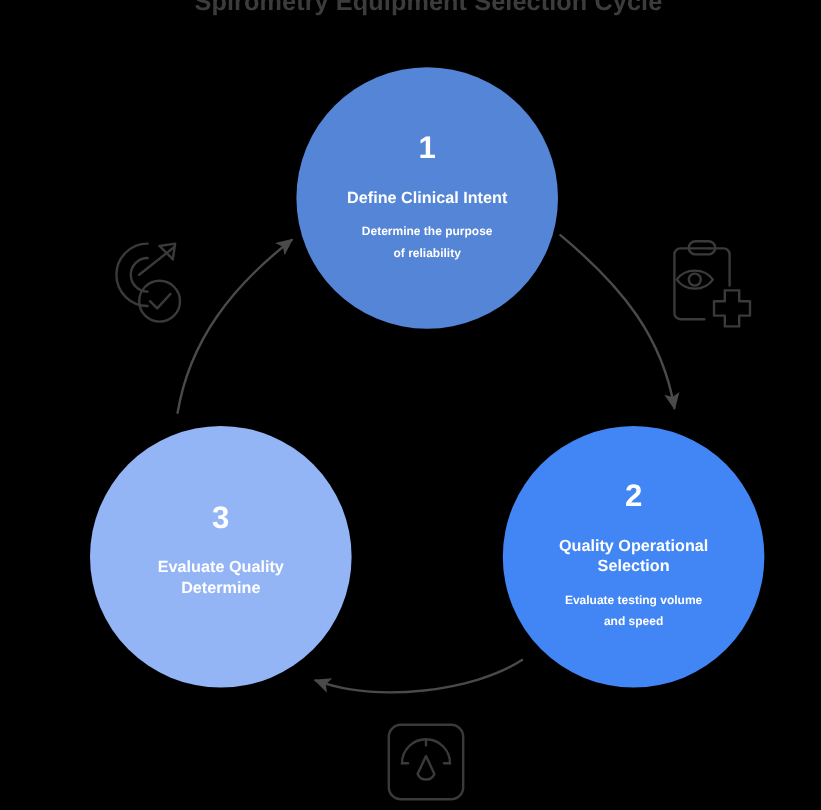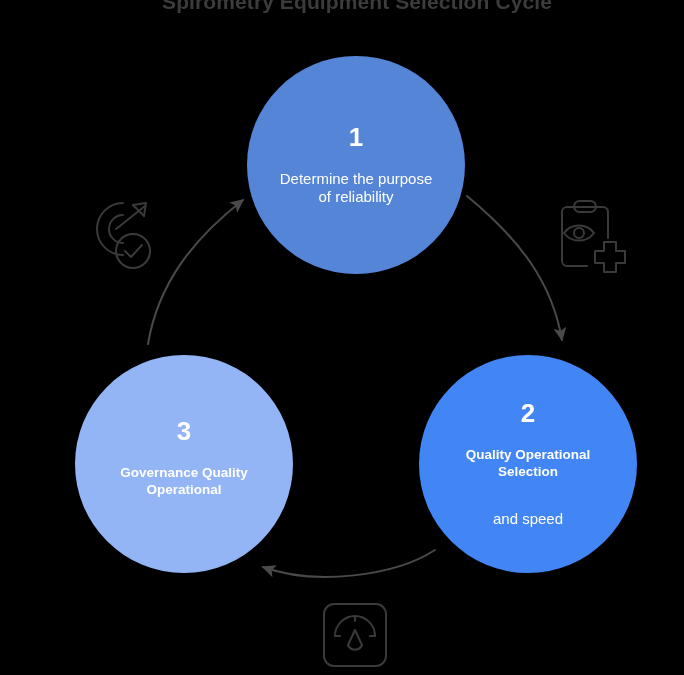--- a/index.html
+++ b/index.html
@@ -69,22 +69,22 @@
     color: #ffffff;
   }
   .step-title {
     font-size: 13.5px;
     font-weight: bold;
     line-height: 17px;
     color: #ffffff;
     margin-bottom: 12px;
   }
   .step-desc {
-    font-size: 15px;
-    font-weight: normal;
+    font-size: 10px;
+    font-weight: bold;
     line-height: 18px;
     color: #ffffff;
   }
 
   #node-1 {
     left: 232px; top: 56px;
     width: 218px; height: 218px;
   }
   #node-2 {
     left: 404px; top: 355px;
@@ -119,43 +119,44 @@
 
     <path d="M 452,196 C 505,240 537,282 547,340" fill="none" stroke="#4a4a4a" stroke-width="2" stroke-linecap="round" marker-end="url(#ah)"></path>
 
     <path d="M 420,550 C 380,576 300,586 248,567" fill="none" stroke="#4a4a4a" stroke-width="2" stroke-linecap="round" marker-end="url(#ah)"></path>
 
     <path d="M 133,344 C 143,284 178,239 228,200" fill="none" stroke="#4a4a4a" stroke-width="2" stroke-linecap="round" marker-end="url(#ah)"></path>
   </svg>
 
   <div class="step-node" id="node-1" style="background:#5585d6;">
     <div class="step-number">1</div>
+    <div class="step-title">Define Clinical Intent</div>
     <div class="step-desc">
       <span>Determine the purpose</span><br>
       <span>of reliability</span>
     </div>
   </div>
 
   <div class="step-node" id="node-2" style="background:#4285f4;">
     <div class="step-number">2</div>
     <div class="step-title">
       <span>Quality Operational</span><br>
       <span>Selection</span>
     </div>
     <div class="step-desc">
-      <br>
+      <span>Evaluate testing volume</span><br>
       <span>and speed</span>
     </div>
   </div>
 
   <div class="step-node" id="node-3" style="background:#93b4f5;">
     <div class="step-number">3</div>
     <div class="step-title">
-      <span>Governance Quality</span><br>
-      <span>Operational</span>
+      <span>Evaluate Quality</span><br>
+      <span>Determine</span>
     </div>
   </div>
 
   <svg class="deco-icon" id="icon-target" viewBox="0 0 84 84">
     <g fill="none" stroke="#3a3a3a" stroke-width="2" stroke-linecap="round" stroke-linejoin="round">
       <path d="M40,7 A26,26 0 1 0 40,59"></path>
       <path d="M40,19 A14,14 0 1 0 40,47"></path>
       <path d="M33,33 L62,10"></path>
       <path d="M50,9 L63,7 L61,20"></path>
       <path d="M50,9 L61,20"></path>

